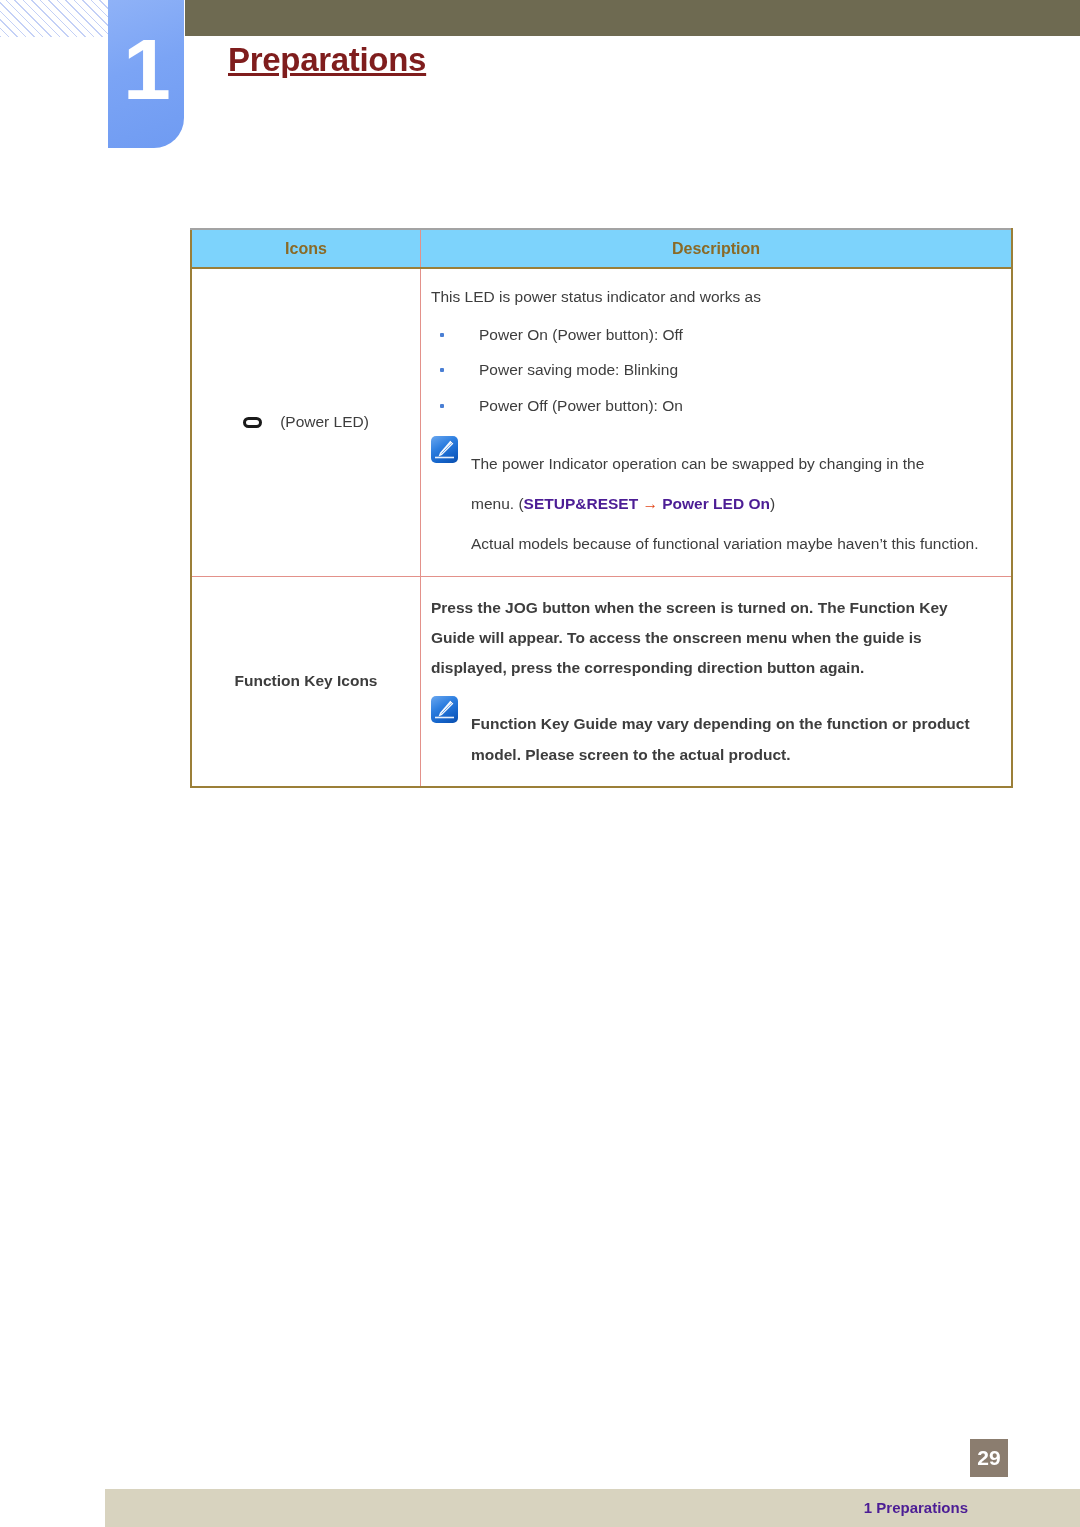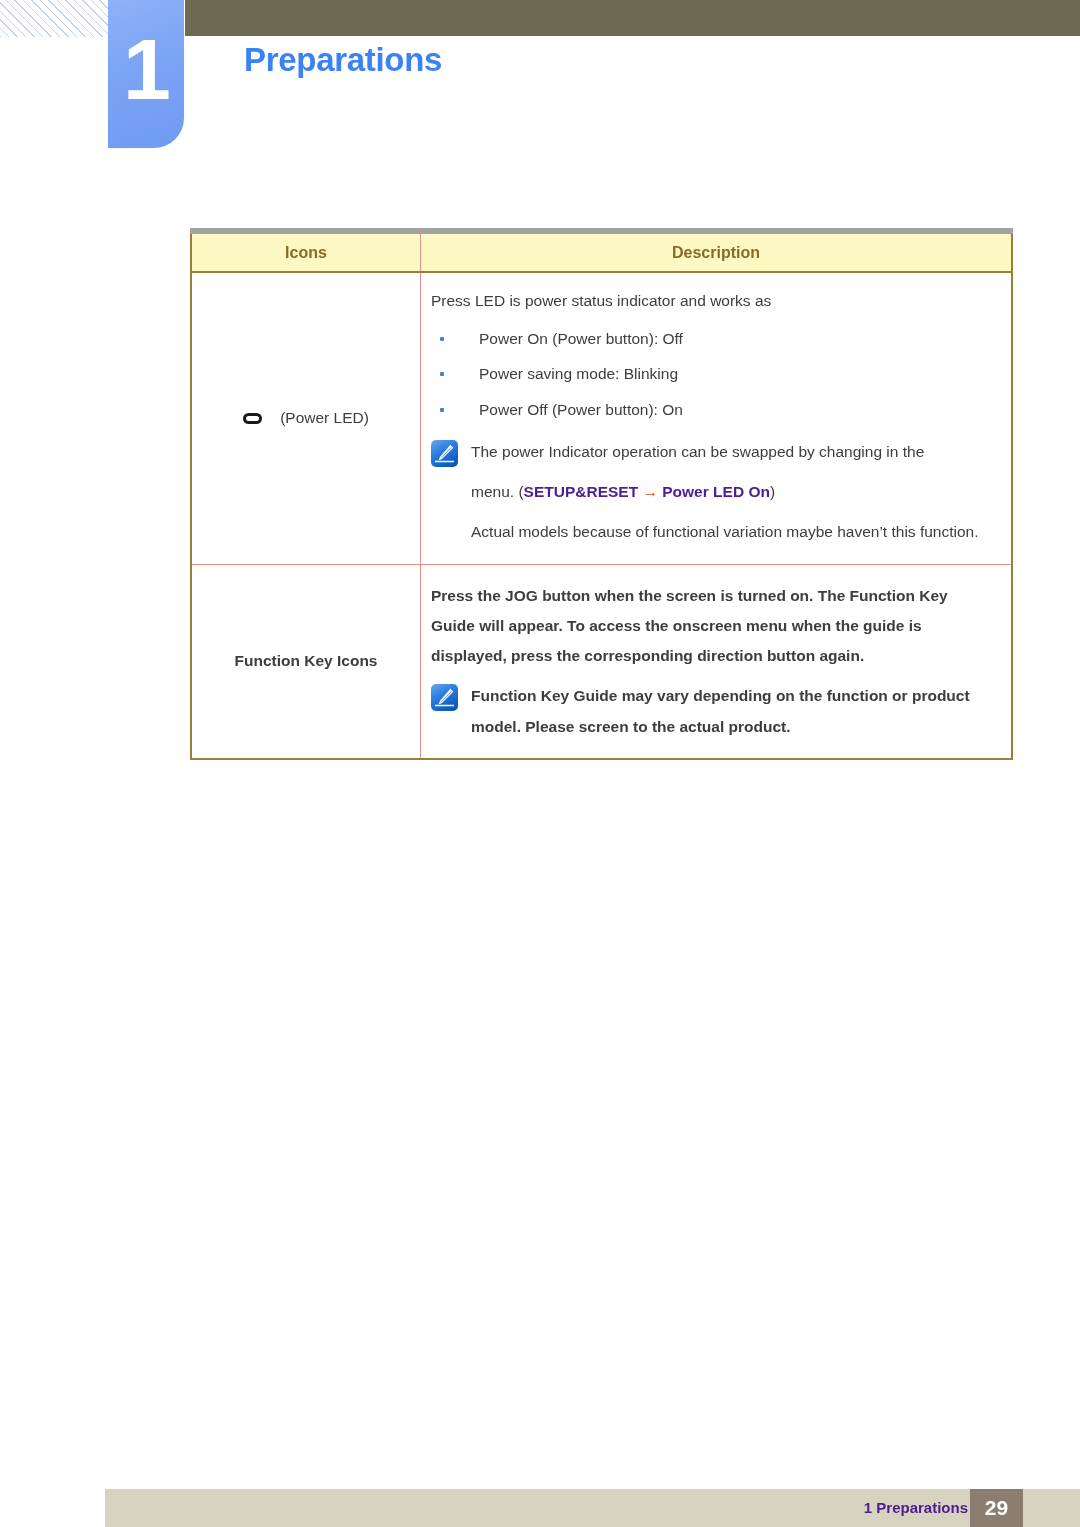--- a/index.html
+++ b/index.html
@@ -42,45 +42,46 @@
     font-size: 86px;
     font-weight: bold;
     line-height: 1;
     text-align: center;
     padding-top: 26px;
     box-sizing: border-box;
     letter-spacing: -2px;
   }
   .chapter-title {
     position: absolute;
-    left: 244px; top: 41px;
+    left: 228px; top: 41px;
     font-size: 33px;
     font-weight: bold;
-    color: #3b82f6;
+    color: #7f1d1d;
     letter-spacing: -0.3px;
+    text-decoration: underline;
   }
 
   
   .spec-table {
     position: absolute;
     left: 190px; top: 228px;
     width: 818px;
     border-collapse: collapse;
     table-layout: fixed;
   }
   .spec-table td, .spec-table th {
     vertical-align: middle;
     padding: 0;
   }
   .col-icons  { width: 228px; }
   .col-desc   { width: 590px; }
 
   .spec-table thead th {
-    background: #fef9c3;
-    border-top: 6px solid #a3a3a3;
+    background: #7dd3fc;
+    border-top: 2px solid #a3a3a3;
     border-bottom: 2px solid #9b7f38;
     color: #8a6a26;
     font-size: 16px;
     font-weight: bold;
     text-align: center;
     height: 37px;
   }
   .spec-table thead th.col-icons {
     border-left: 2px solid #9b7f38;
     border-right: 1px solid #e3918a;
@@ -154,21 +155,21 @@
   .note-icon {
     flex: 0 0 auto;
     width: 27px; height: 27px;
     margin-top: 3px;
     border-radius: 5px;
     background: linear-gradient(150deg, #6aa7ef 0%, #2e7fe0 38%, #1463c9 72%, #0b4fae 100%);
     position: relative;
     overflow: hidden;
   }
   .note-icon svg { position: absolute; left: 0; top: 0; }
-  .note-body { line-height: 1.95; }
+  .note-body { line-height: 1.95; margin-top: 16px; }
   .note-body p { margin: 0; }
   .note-body p + p { margin-top: 10px; }
   .hl { color: #4c1d95; font-weight: bold; }
   .arrow { color: #e2471a; font-weight: bold; }
 
   .para { margin: 0; line-height: 1.95; }
 
   
   .footer-bar {
     position: absolute;
@@ -178,22 +179,22 @@
   }
   .footer-label {
     position: absolute;
     right: 112px; top: 1499px;
     font-size: 15px;
     font-weight: bold;
     color: #4c1d95;
   }
   .page-box {
     position: absolute;
-    left: 970px; top: 1489px;
-    width: 53px; height: 38px;
+    left: 970px; top: 1439px;
+    width: 38px; height: 38px;
     background: #8b7d6f;
     color: #ffffff;
     font-size: 21px;
     font-weight: bold;
     display: flex;
     align-items: center;
     justify-content: center;
   }
 </style>
 </head>
@@ -214,21 +215,21 @@
   <tbody>
 
     <tr class="row-led">
       <td class="col-icons icon-cell">
         <span class="led-wrap">
           <span class="led-glyph"></span>
           <span>(Power LED)</span>
         </span>
       </td>
       <td class="col-desc">
-        <p class="lead-line">Press LED is power status indicator and works as</p>
+        <p class="lead-line">This LED is power status indicator and works as</p>
         <ul class="bullets">
           <li>Power On (Power button): Off</li>
           <li>Power saving mode: Blinking</li>
           <li>Power Off (Power button): On</li>
         </ul>
         <div class="note">
           <span class="note-icon">
             <svg width="27" height="27" viewBox="0 0 27 27">
               <path d="M19.5 4.5 L22.5 7.5 L11 19 L7.5 20.5 L9 16.8 Z" fill="#ffffff" opacity=".95"></path>
               <path d="M4 21.5 L23 21.5" stroke="#ffffff" stroke-width="1.6" opacity=".9"></path>

